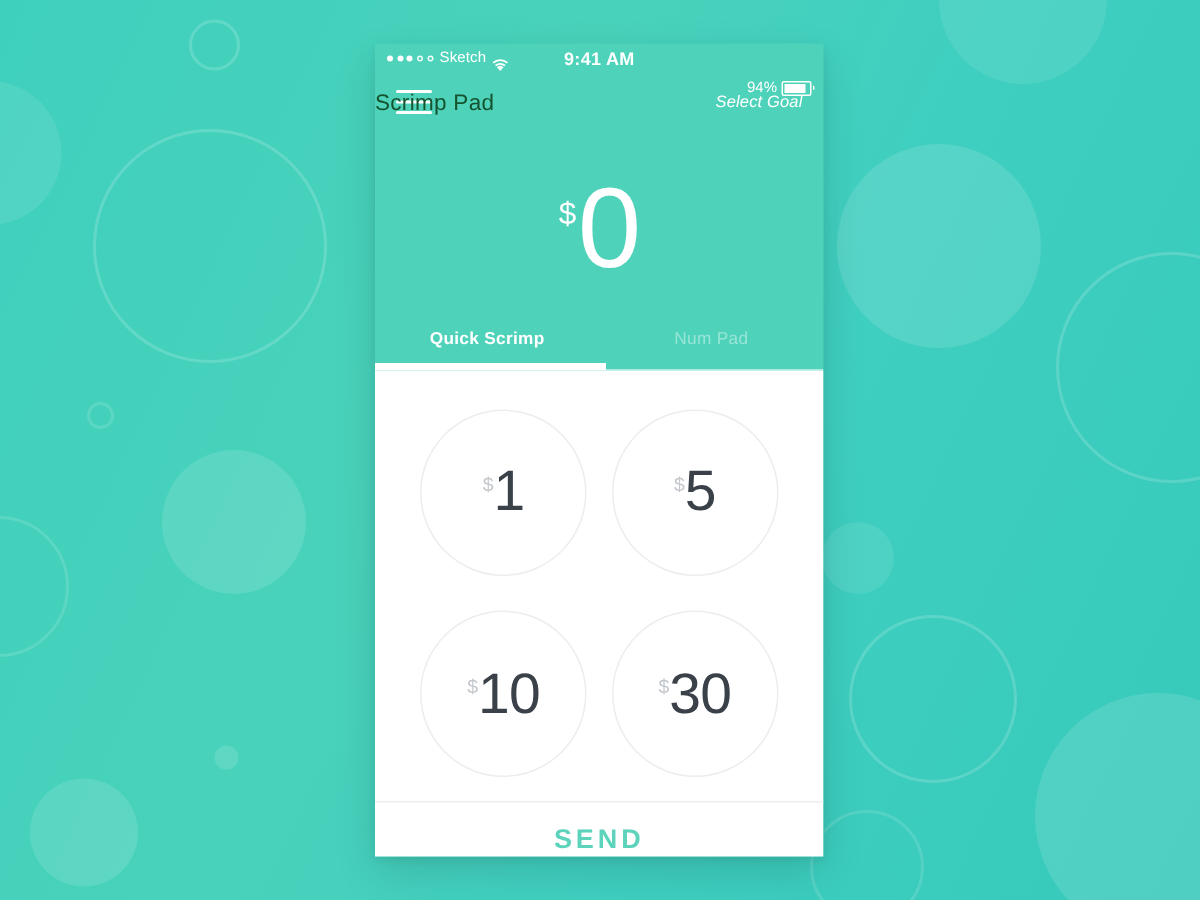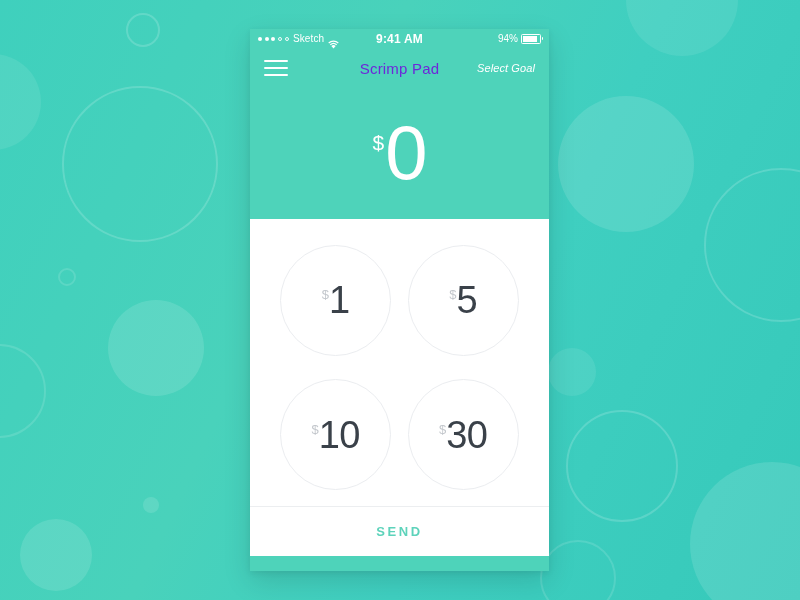--- a/index.html
+++ b/index.html
@@ -45,20 +45,21 @@
   
   #statusbar {
     position: relative;
     height: 20px;
     color: #ffffff;
     font-size: 9.5px;
     line-height: 20px;
     padding: 0 8px;
     display: flex;
     align-items: flex-start;
+    flex-direction: column;
   }
   #sb-left { display: flex; align-items: center; gap: 4px; }
   .dots { display: flex; gap: 2.5px; align-items: center; }
   .dot { width: 4px; height: 4px; border-radius: 50%; }
   .dot.on { background: #ffffff; }
   .dot.off { background: transparent; border: 1px solid rgba(255,255,255,0.92); width: 2.5px; height: 2.5px; }
   #carrier { font-size: 10px; letter-spacing: 0.1px; }
   #wifi-icon { display: inline-block; width: 11px; height: 9px; position: relative; top: 1px; }
   #sb-center {
     position: absolute; left: 0; right: 0; text-align: center;
@@ -83,22 +84,22 @@
     padding: 0 14px;
     position: relative;
   }
   #menu-button {
     width: 24px; height: 16px;
     display: flex; flex-direction: column; justify-content: space-between;
     cursor: pointer;
   }
   #menu-button span { display: block; height: 2px; background: #ffffff; border-radius: 1px; }
   #nav-title {
-    position: absolute; left: 0; right: 0; text-align: center;
-    color: #6d28d9; font-size: 15px; letter-spacing: 0.2px;
+    position: absolute; left: 0; right: 0; 
+    color: #14532d; font-size: 15px; letter-spacing: 0.2px;
     pointer-events: none;
   }
   #select-goal {
     margin-left: auto; color: #ffffff; font-size: 11px;
     letter-spacing: 0.1px; cursor: pointer; position: relative; z-index: 2; font-style: italic;
   }
 
   
   #amount-area {
     height: 132px;
@@ -184,21 +185,21 @@
   }
 
   #send-bar {
     height: 49px;
     border-top: 1px solid #eceef0;
     display: flex; align-items: center; justify-content: center;
     cursor: pointer;
   }
   #send-label {
     color: #5ed3bb;
-    font-size: 13px;
+    font-size: 18px;
     font-weight: bold;
     letter-spacing: 2.6px;
   }
 </style>
 </head>
 <body>
 
 <div id="stage">
 
   <div class="bgshape bg-ring" style="left:62px;  top:86px;  width:152px; height:152px;"></div>
@@ -257,20 +258,30 @@
       <div id="select-goal">Select Goal</div>
     </div>
 
     <div id="amount-area">
       <div id="amount">
         <span id="amount-currency">$</span>
         <span id="amount-value">0</span>
       </div>
     </div>
 
+    <div id="tabs">
+      <div class="tab active">
+        <span>Quick Scrimp</span>
+      </div>
+      <div class="tab inactive">
+        <span>Num Pad</span>
+      </div>
+      <div id="tab-indicator"></div>
+      <div id="tab-rule"></div>
+    </div>
 
     <div id="panel">
       <div id="pad">
 
         <div class="pad-btn">
           <span class="pad-inner">
             <span class="pad-currency">$</span>
             <span class="pad-amount">1</span>
           </span>
         </div>

